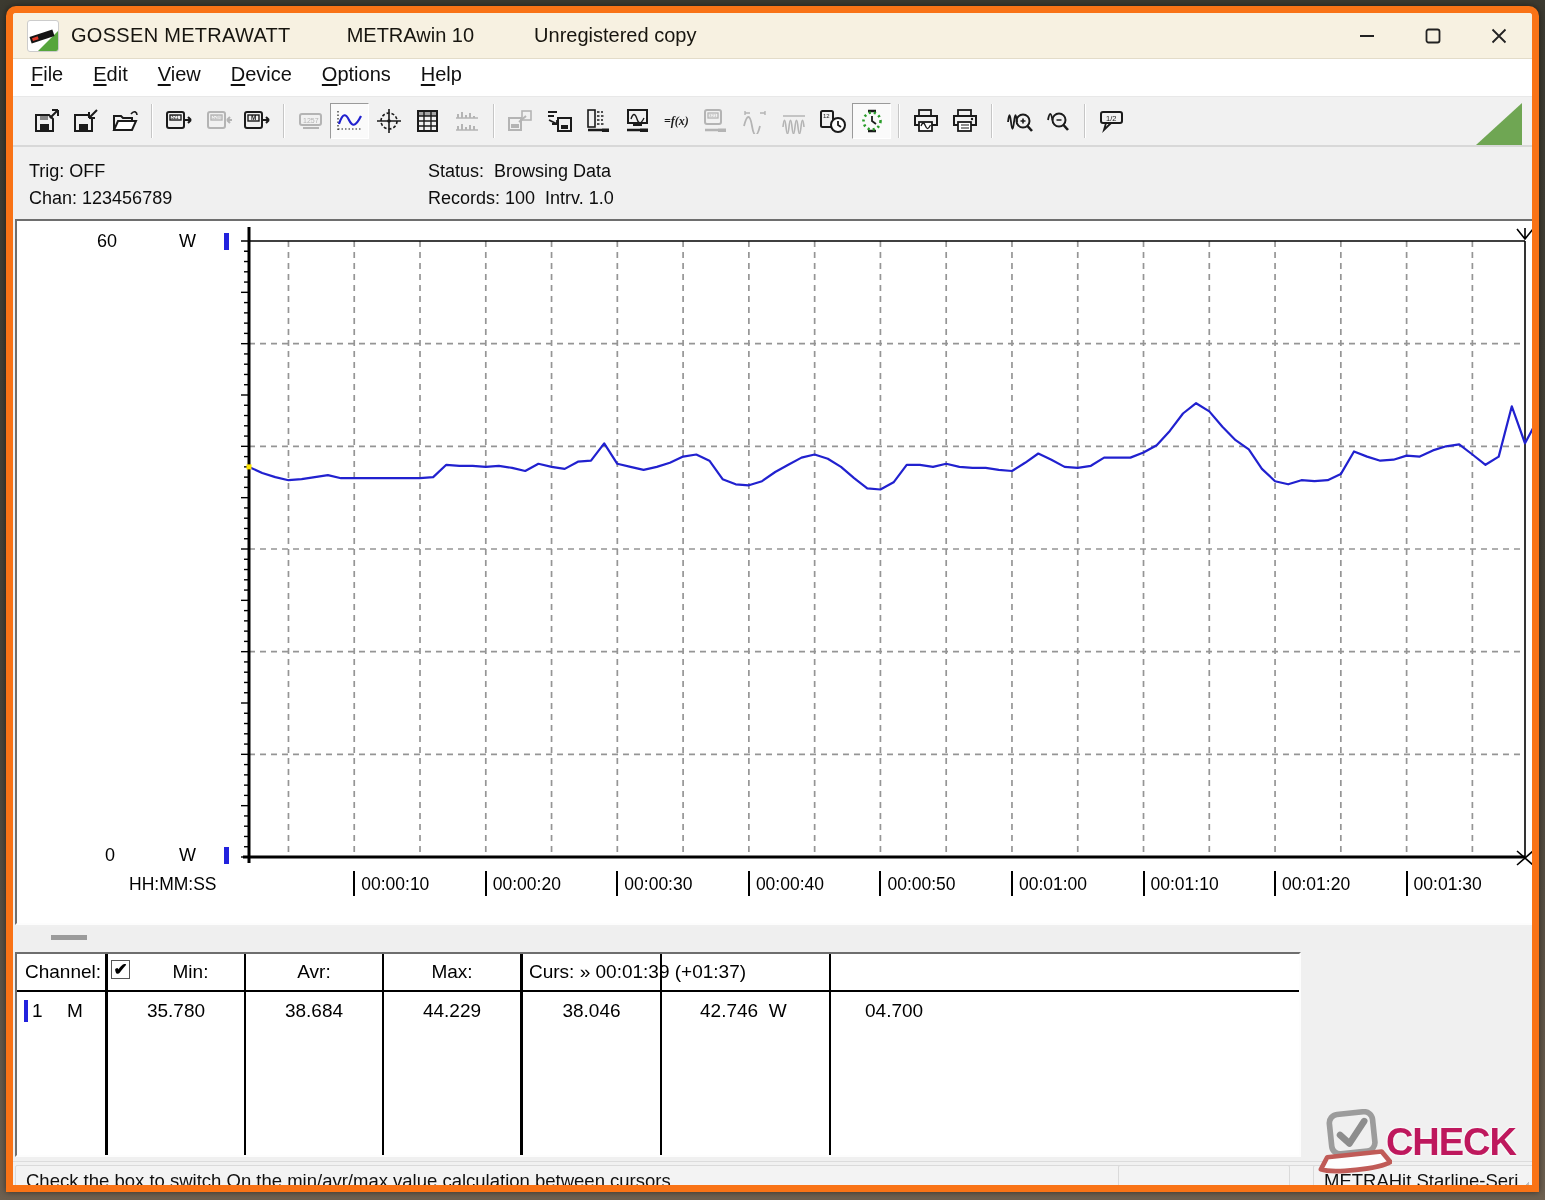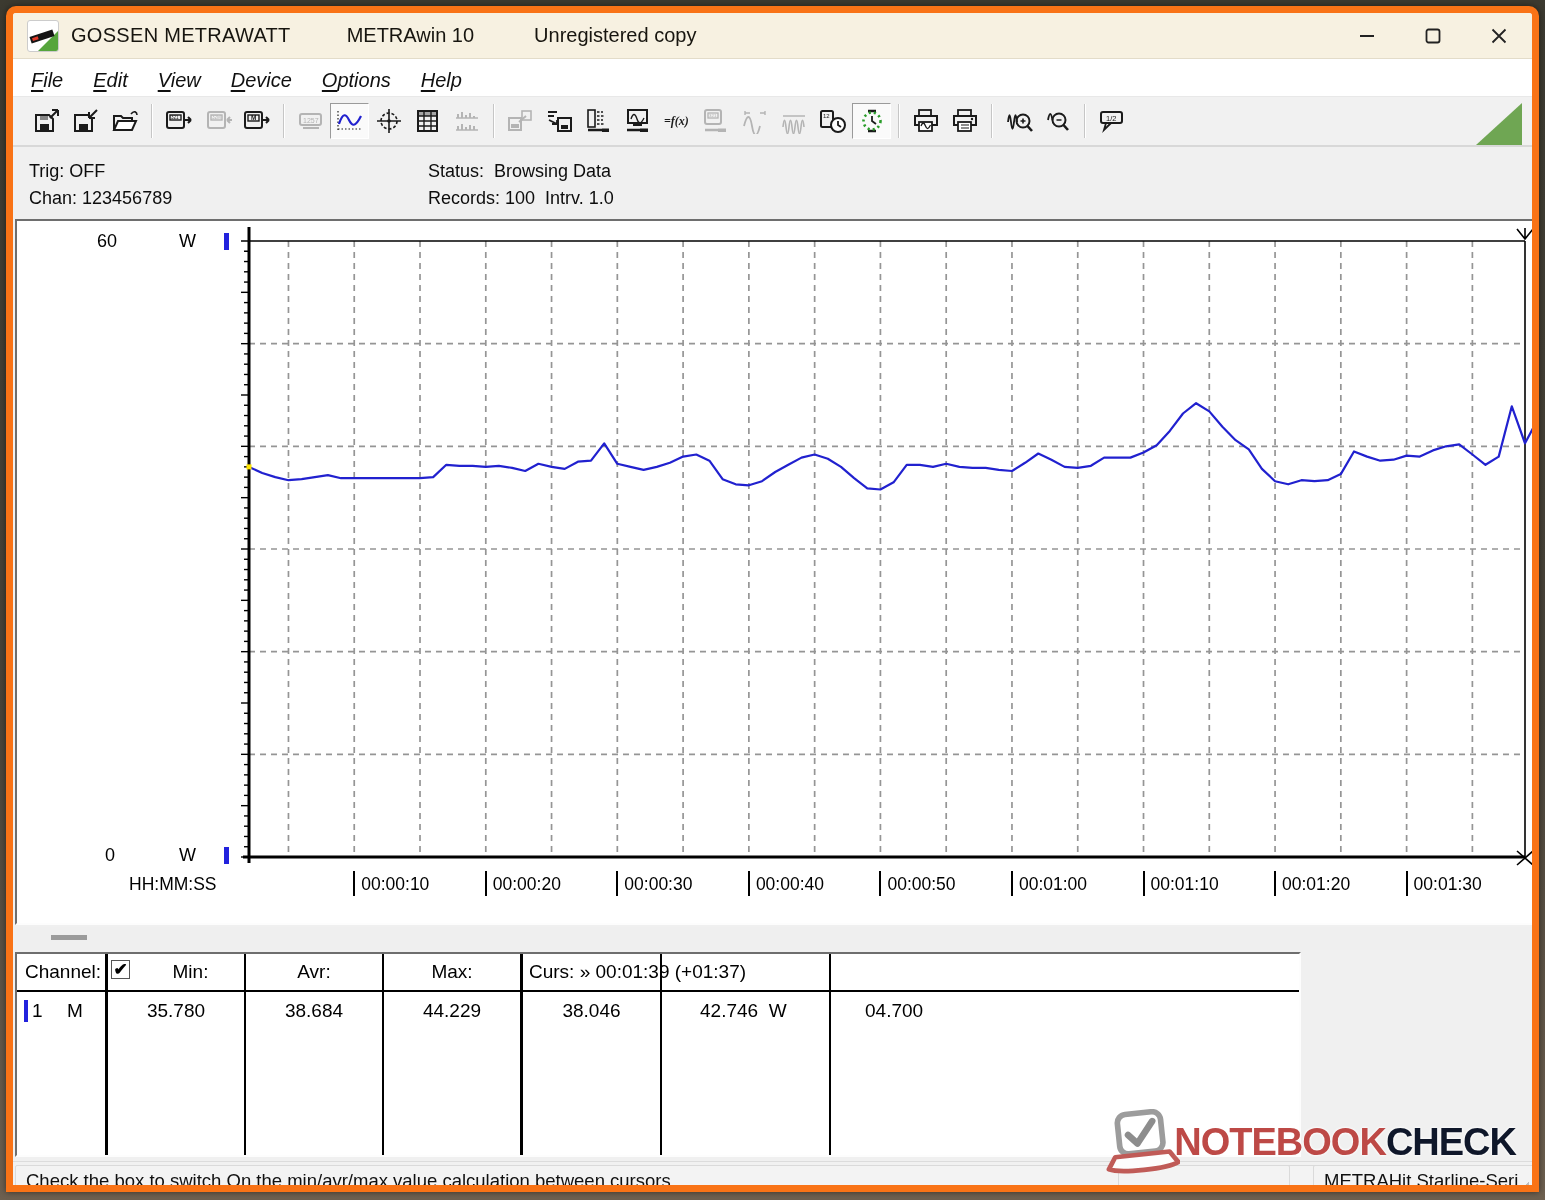--- a/index.html
+++ b/index.html
@@ -28,21 +28,21 @@
   .tb-text { font-size:20px; color:#17150f; }
   #brand { margin-left:12px; letter-spacing:.3px; }
   #appname { margin-left:56px; }
   #regnote { margin-left:60px; }
   .wincontrols { margin-left:auto; display:flex; align-items:center; height:100%; }
   .winbtn { width:66px; height:100%; display:flex; align-items:center; justify-content:center;
     font-size:20px; color:#222; cursor:default; }
   .winbtn svg { display:block; }
   
   #menubar { position:absolute; left:0; top:46px; width:100%; height:38px;
-    background:#ffffff; border-bottom:1px solid #e8e8e8; display:flex; align-items:flex-end;font-style:italic; }
+    background:#ffffff; border-bottom:1px solid #e8e8e8; display:flex; align-items:flex-start; }
   .menuitem { font-size:20px; padding:4px 12px; margin-left:6px; color:#101010; }
   .menuitem u { text-decoration:underline; text-underline-offset:3px; }
   
   #toolbar { position:absolute; left:0; top:84px; width:100%; height:50px;
     background:#f1f1f1; border-bottom:2px solid #d8d8d8; display:flex; align-items:center; padding-left:14px; }
   .tsep { width:1px; height:34px; background:#c6c6c6; margin:0 7px; flex:0 0 auto; box-shadow:1px 0 0 #fff; }
   .tbtn { width:39px; height:36px; border:1px solid transparent; background:transparent;
     display:flex; align-items:center; justify-content:center; color:#1b1b1b; flex:0 0 auto; }
   .tbtn svg { width:28px; height:26px; display:block; }
   .tbtn.disabled { color:#b4b4b4; }
@@ -86,21 +86,21 @@
     display:flex; align-items:center; padding:0 10px; overflow:hidden; }
   #grip { position:absolute; right:3px; bottom:3px; width:20px; height:20px;
     background:repeating-linear-gradient(135deg,#bdbdbd 0 2px, transparent 2px 6px);
     clip-path:polygon(100% 0, 100% 100%, 0 100%); }
   
   #watermark { position:absolute; right:16px; bottom:10px; display:flex; align-items:center;
     z-index:60; pointer-events:none; }
   #wm-icon { width:74px; height:66px; margin-right:-6px; }
   .wm-red { font-size:38px; font-weight:bold; color:#bd4946; letter-spacing:-1px;
     text-shadow:0 0 3px #fff,0 0 3px #fff; }
-  .wm-gray { font-size:38px; font-weight:bold; color:#0f172a; letter-spacing:-1px;
+  .wm-gray { font-size:38px; font-weight:bold; color:#be185d; letter-spacing:-1px;
     text-shadow:0 0 3px #fff,0 0 3px #fff; }
 </style>
 </head>
 <body>
 
 <svg width="0" height="0" style="position:absolute" aria-hidden="true">
   <defs>
     <symbol id="i-save-out" viewBox="0 0 28 26">
         <path d="M3 7h13l4 4v12H3z" fill="none" stroke="currentColor" stroke-width="2"></path>
         <rect x="7" y="16" width="9" height="6" fill="currentColor"></rect>
@@ -603,17 +603,16 @@
   </div>
 
   <div id="watermark">
     <svg id="wm-icon" viewBox="0 0 78 70">
       <g transform="rotate(-6 39 35)">
         <rect x="14" y="4" width="46" height="42" rx="9" fill="none" stroke="#9c9c9c" stroke-width="6"></rect>
         <path d="M24 26l9 10 18-22" fill="none" stroke="#8d8d8d" stroke-width="7" stroke-linecap="round" stroke-linejoin="round"></path>
         <path d="M8 48h58l8 12c-12 6-62 6-74 0z" fill="#fdfdfd" stroke="#c05b57" stroke-width="5" stroke-linejoin="round"></path>
       </g>
     </svg>
-    <span class="wm-red">NOTEBOOK</span>
       <span class="wm-gray">CHECK</span>
   </div>
 
 </div>
 
 </body></html>

